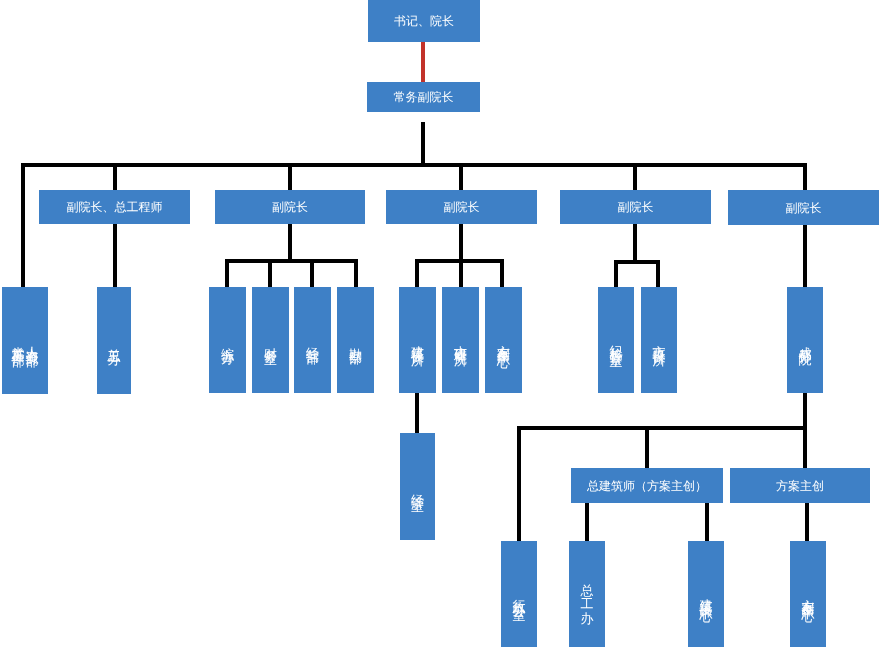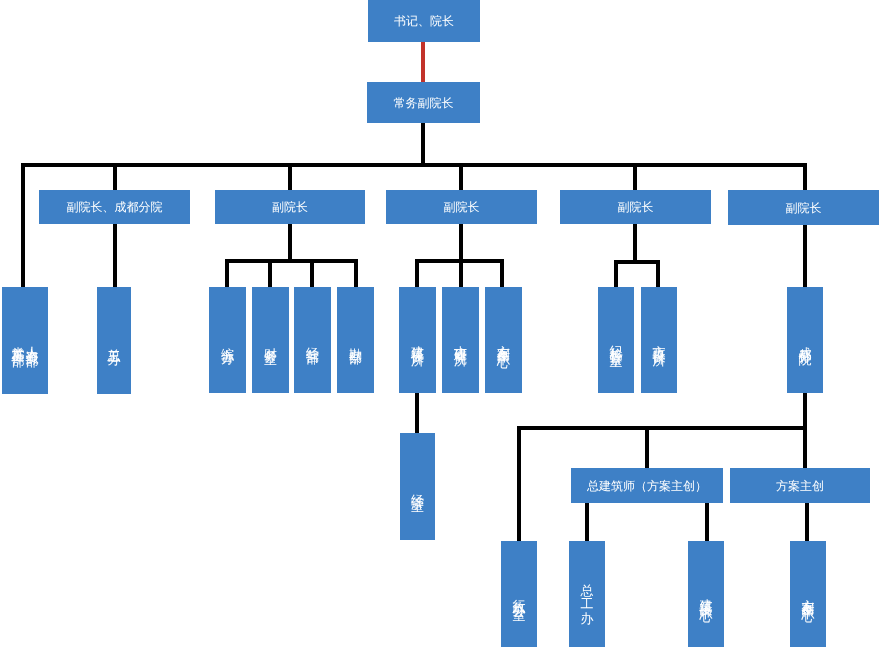--- a/index.html
+++ b/index.html
@@ -66,26 +66,26 @@
   <div class="line" style="left:645px;top:430px;width:4px;height:38px;"></div>
   <div class="line" style="left:803px;top:430px;width:4px;height:38px;"></div>
   <div class="line" style="left:585px;top:503px;width:4px;height:38px;"></div>
   <div class="line" style="left:705px;top:503px;width:4px;height:38px;"></div>
   <div class="line" style="left:805px;top:503px;width:4px;height:38px;"></div>
 
   <div class="node" style="left:368px;top:0;width:112px;height:42px;">
       <span>书记、院长</span>
     </div>
 
-  <div class="node" style="left:367px;top:82px;width:113px;height:41px;">
+  <div class="node" style="left:367px;top:82px;width:113px;height:30px;">
       <span>常务副院长</span>
     </div>
 
   <div class="node" style="left:39px;top:190px;width:151px;height:34px;">
-      <span>副院长、成都分院</span>
+      <span>副院长、总工程师</span>
     </div>
 
   <div class="node" style="left:215px;top:190px;width:150px;height:34px;">
       <span>副院长</span>
     </div>
 
   <div class="node" style="left:386px;top:190px;width:151px;height:34px;">
       <span>副院长</span>
     </div>
 

